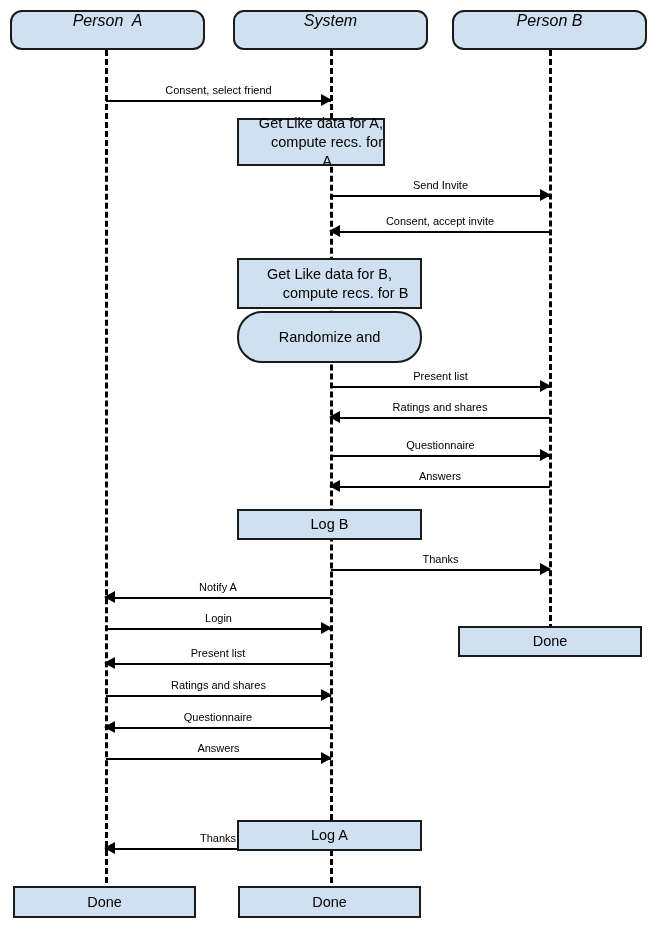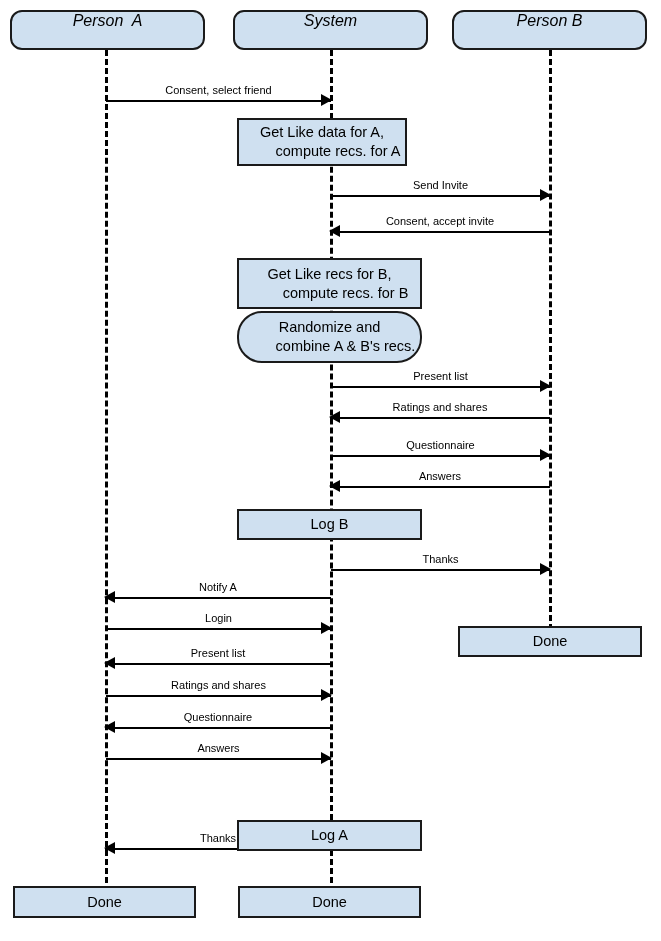--- a/index.html
+++ b/index.html
@@ -119,45 +119,44 @@
   <div class="lifeline" style="left:105px; top:50px; height:842px;"></div>
   <div class="lifeline" style="left:330px; top:50px; height:842px;"></div>
   <div class="lifeline" style="left:549px; top:50px; height:580px;"></div>
 
   <div class="msg to-right" style="left:106px; top:100px; width:225px;">
     <div class="line"></div>
     <div class="head"></div>
     <div class="label"><span>Consent, select friend</span></div>
   </div>
 
-  <div class="proc-box" style="left:237px; top:118px; width:170px; height:48px;">
+  <div class="proc-box" style="left:237px; top:118px; width:148px; height:48px;align-items:flex-end;">
     <span class="l1">Get Like data for A,</span>
     <span class="l2">compute recs. for A</span>
   </div>
 
   <div class="msg to-right" style="left:331px; top:195px; width:219px;">
     <div class="line"></div>
     <div class="head"></div>
     <div class="label"><span>Send Invite</span></div>
   </div>
 
   <div class="msg to-left" style="left:330px; top:231px; width:220px;">
     <div class="line"></div>
     <div class="head"></div>
     <div class="label"><span>Consent, accept invite</span></div>
   </div>
 
   <div class="proc-box" style="left:237px; top:258px; width:185px; height:51px;">
-    <span class="l1">Get Like recs for B,</span>
+    <span class="l1">Get Like data for B,</span>
     <span class="l2">compute recs. for B</span>
   </div>
 
   <div class="proc-box" style="left:237px; top:311px; width:185px; height:52px;border-radius:25px;">
     <span class="l1">Randomize and</span>
-    <span class="l2">combine A &amp; B's recs.</span>
   </div>
 
   <div class="msg to-right" style="left:331px; top:386px; width:219px;">
     <div class="line"></div>
     <div class="head"></div>
     <div class="label"><span>Present list</span></div>
   </div>
 
   <div class="msg to-left" style="left:330px; top:417px; width:220px;">
     <div class="line"></div>

